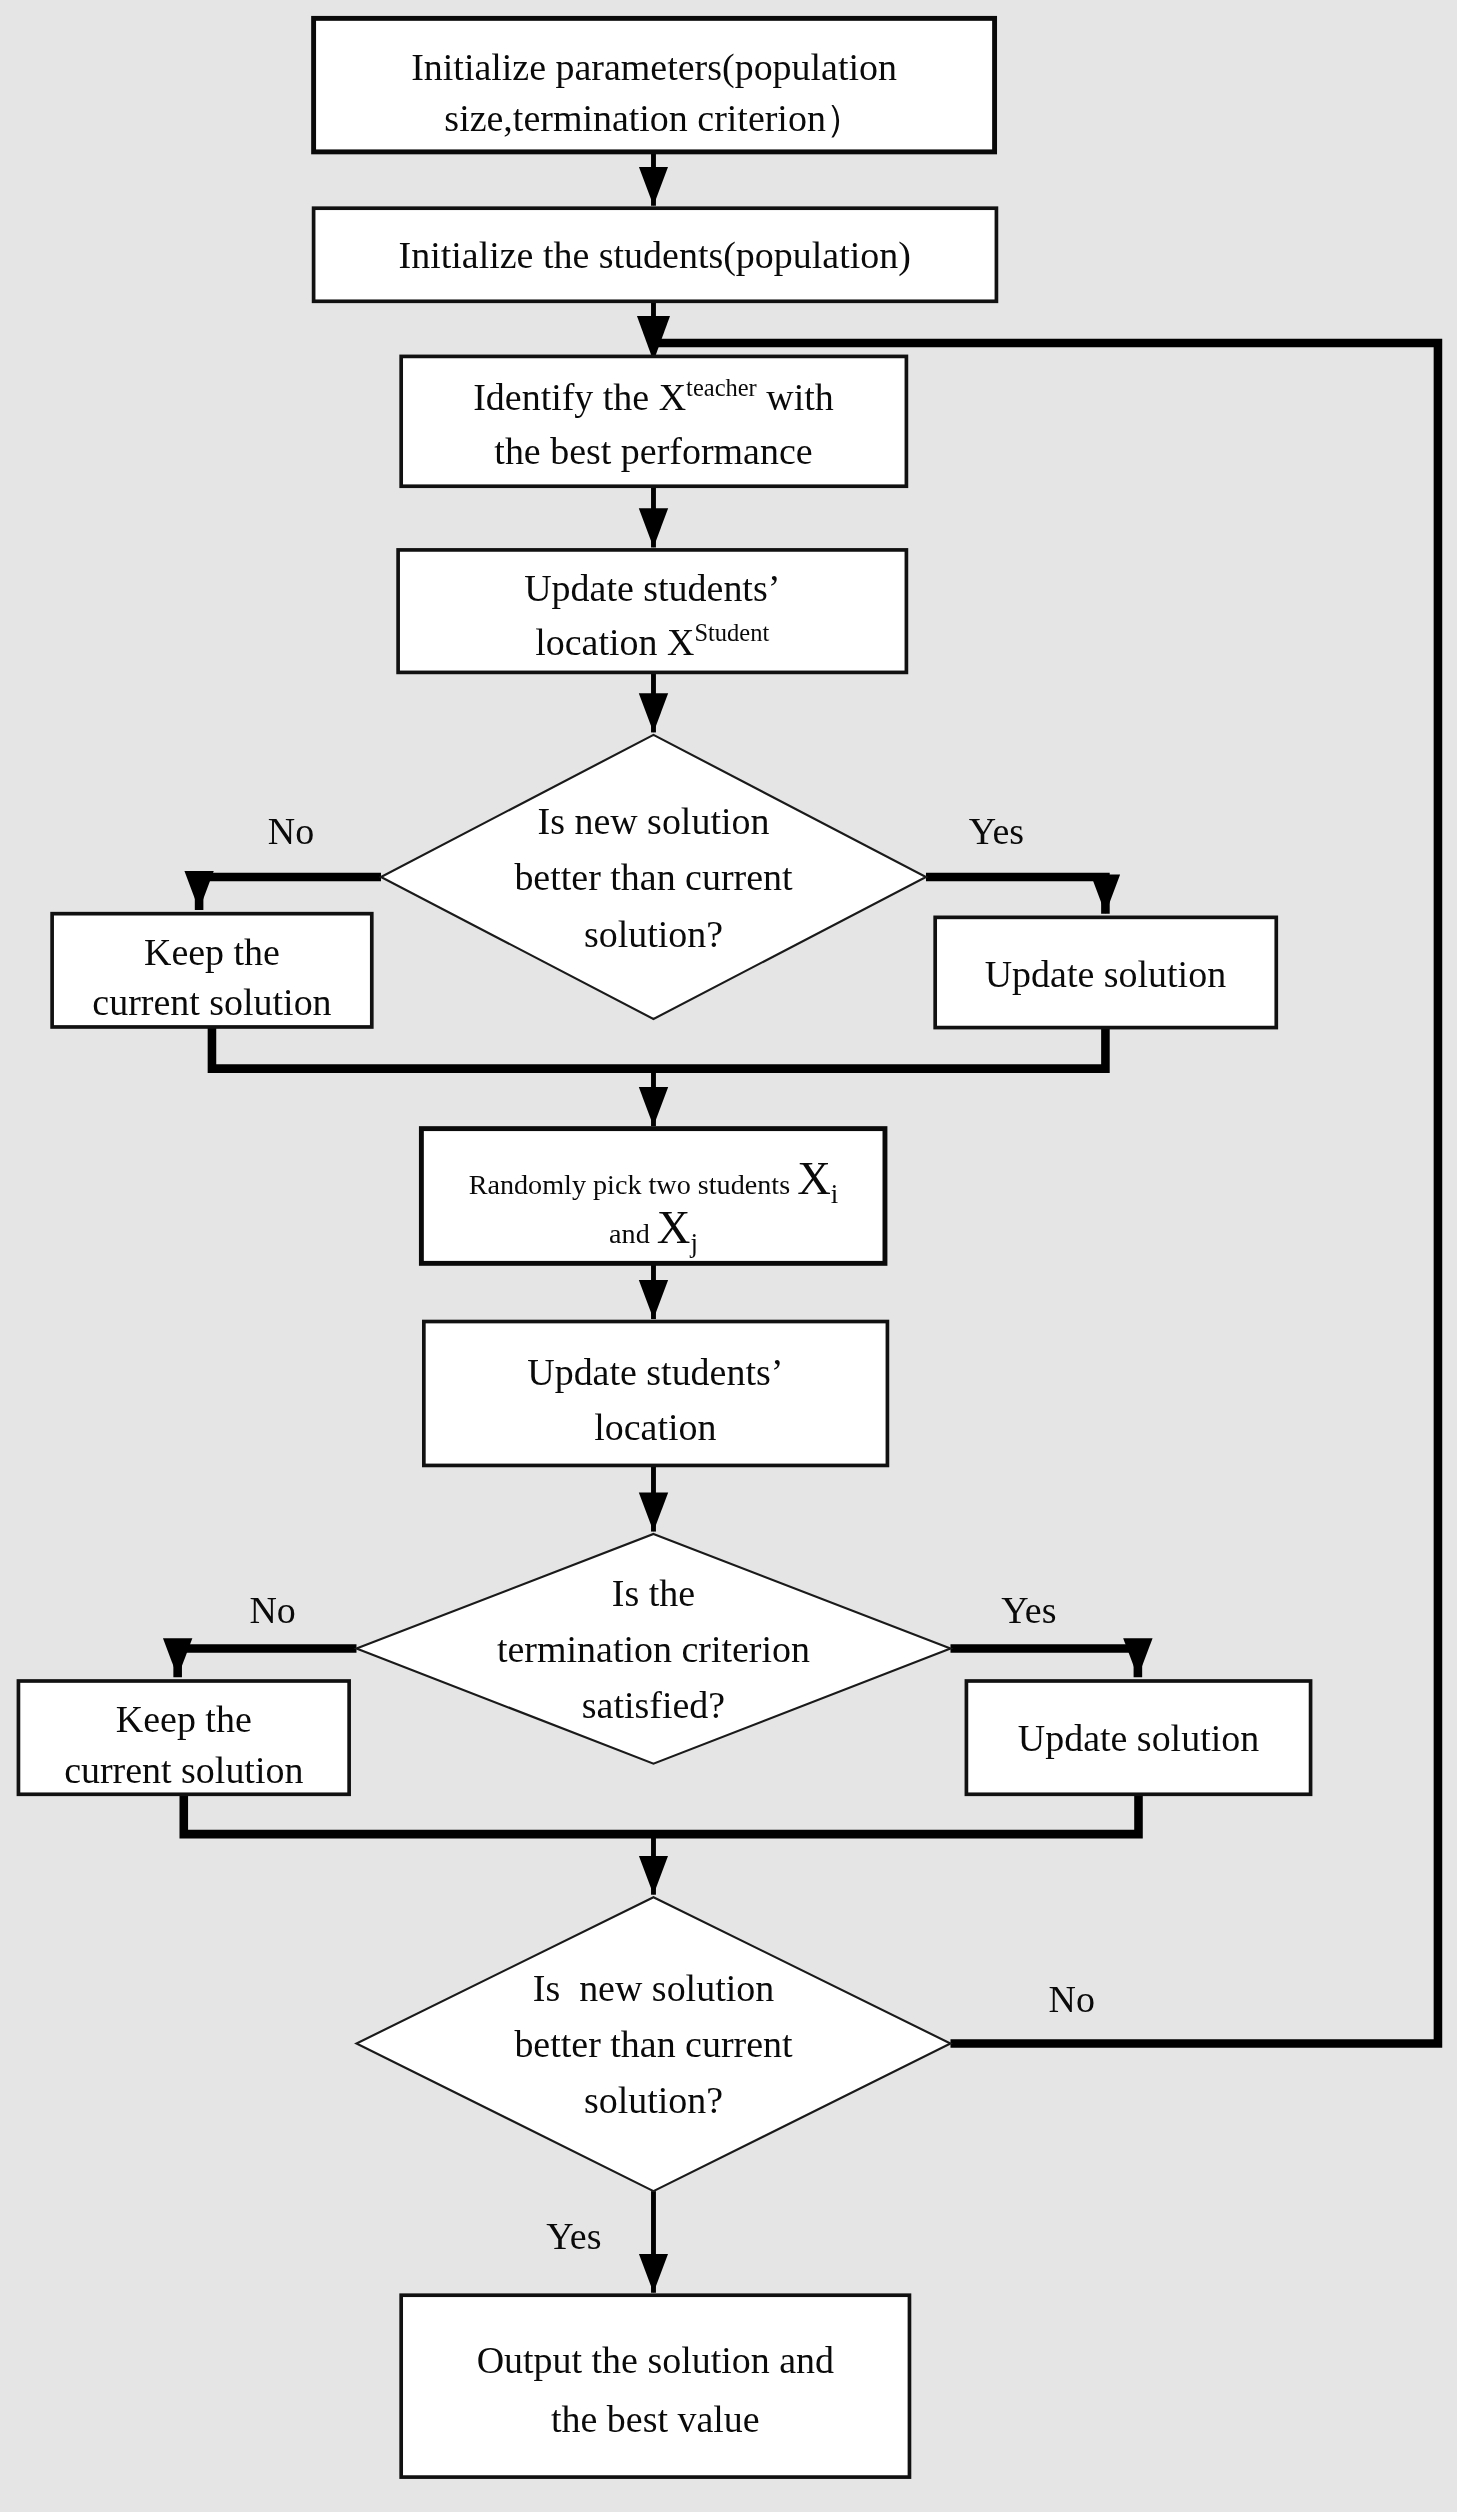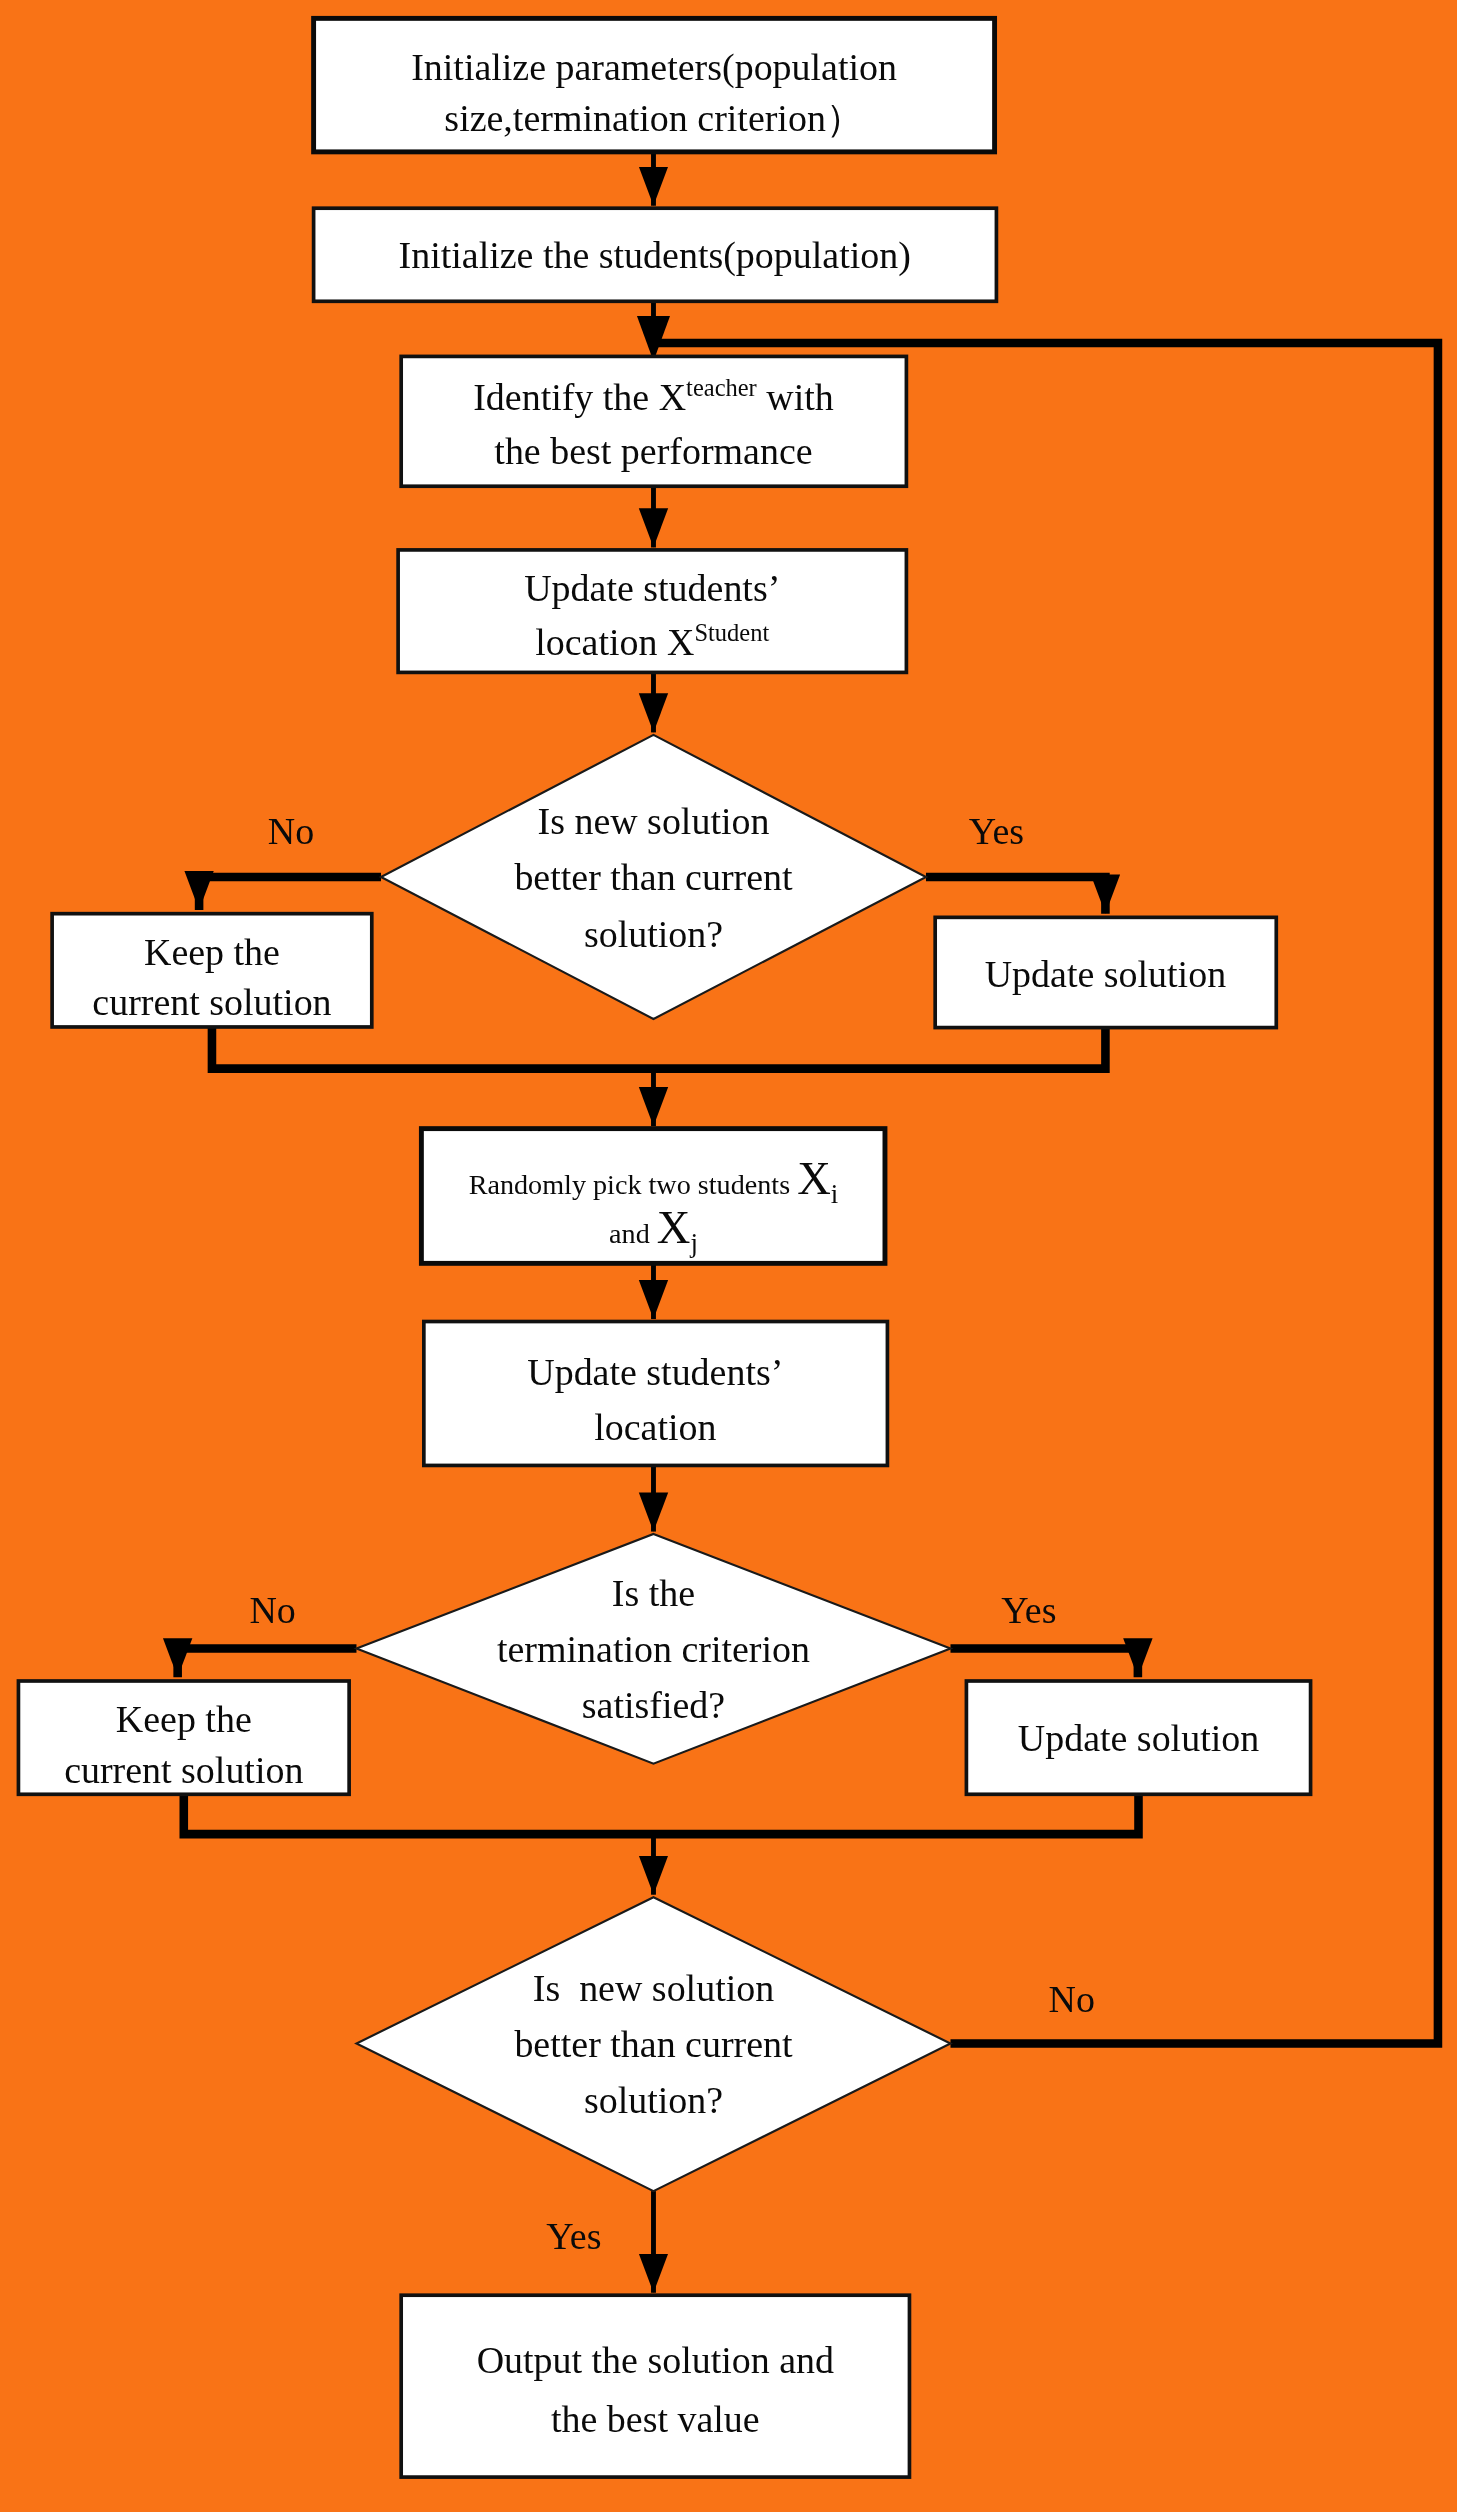--- a/index.html
+++ b/index.html
@@ -1,20 +1,20 @@
 <!DOCTYPE html>
 <html style="font-size:9.8px"><head>
 <meta charset="utf-8">
 <style>
   html, body { margin: 0; padding: 0; background: #ffffff; }
   .page {
     position: relative;
     width: 1457px;
     height: 2512px;
-    background: #f97316;
+    background: #e5e5e5;
     font-family: "Liberation Serif", "DejaVu Serif", serif;
   }
   svg { display: block; }
   svg text {
     font-family: "Liberation Serif", "DejaVu Serif", serif;
     fill: #0a0a0a;
     white-space: pre;
   }
   .box       { fill: #ffffff; stroke: #111111; stroke-width: 6; }
   .box-thick { fill: #ffffff; stroke: #0a0a0a; stroke-width: 8; }

